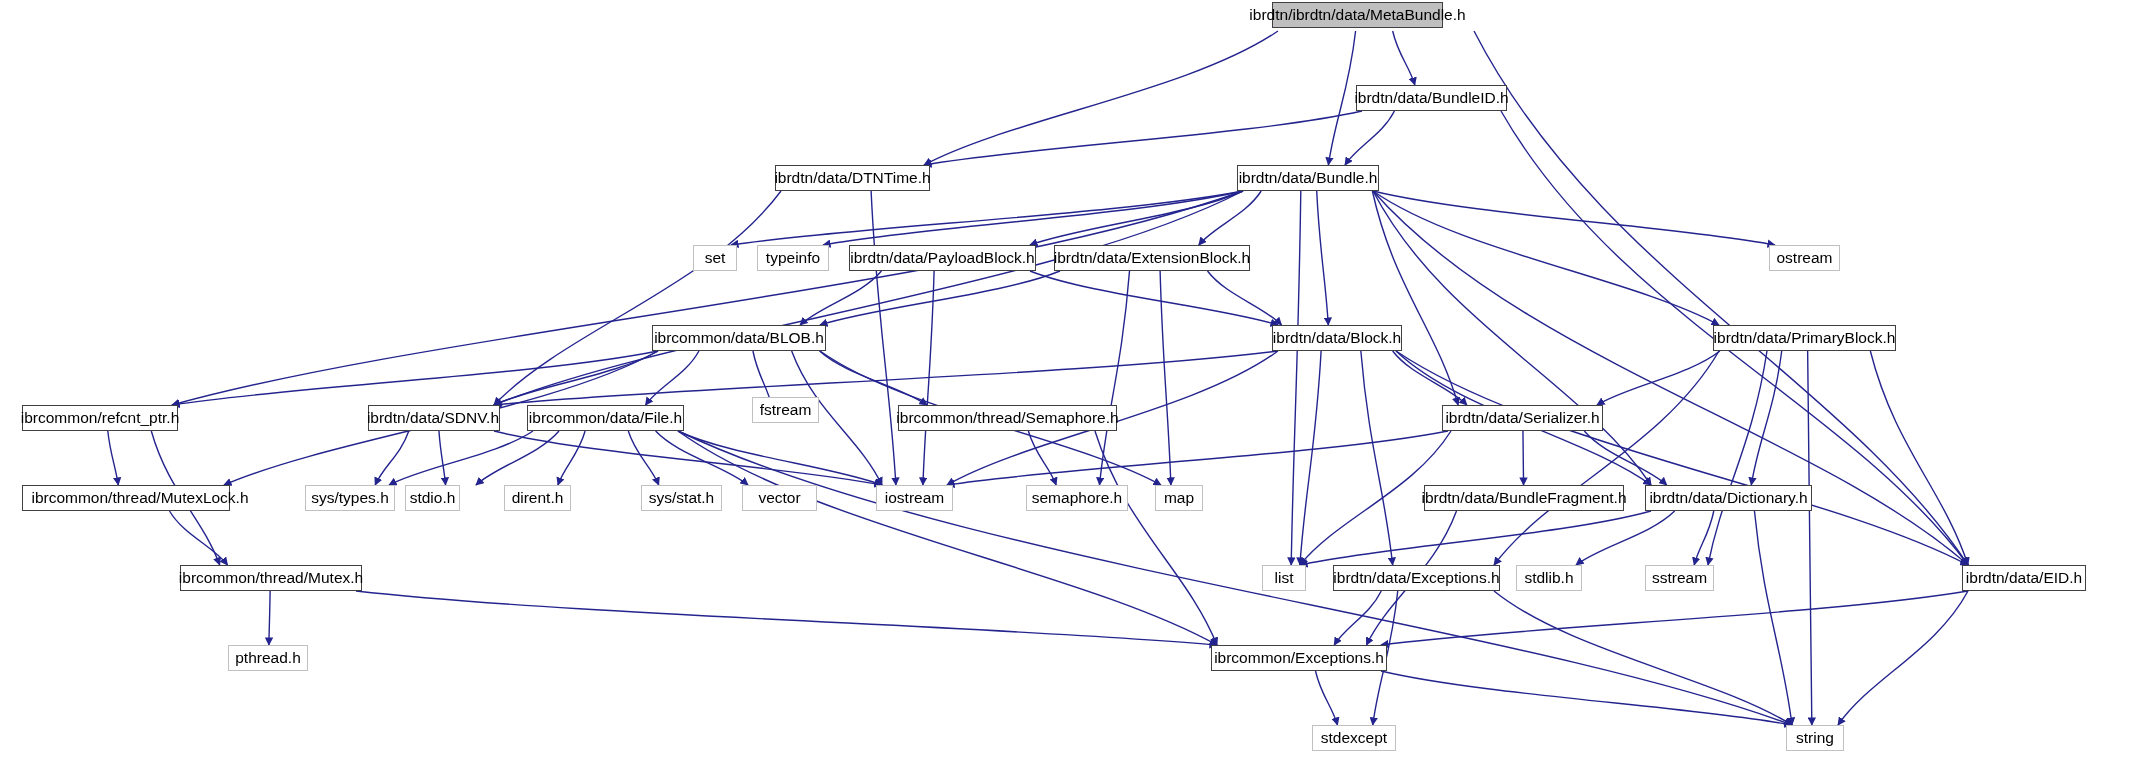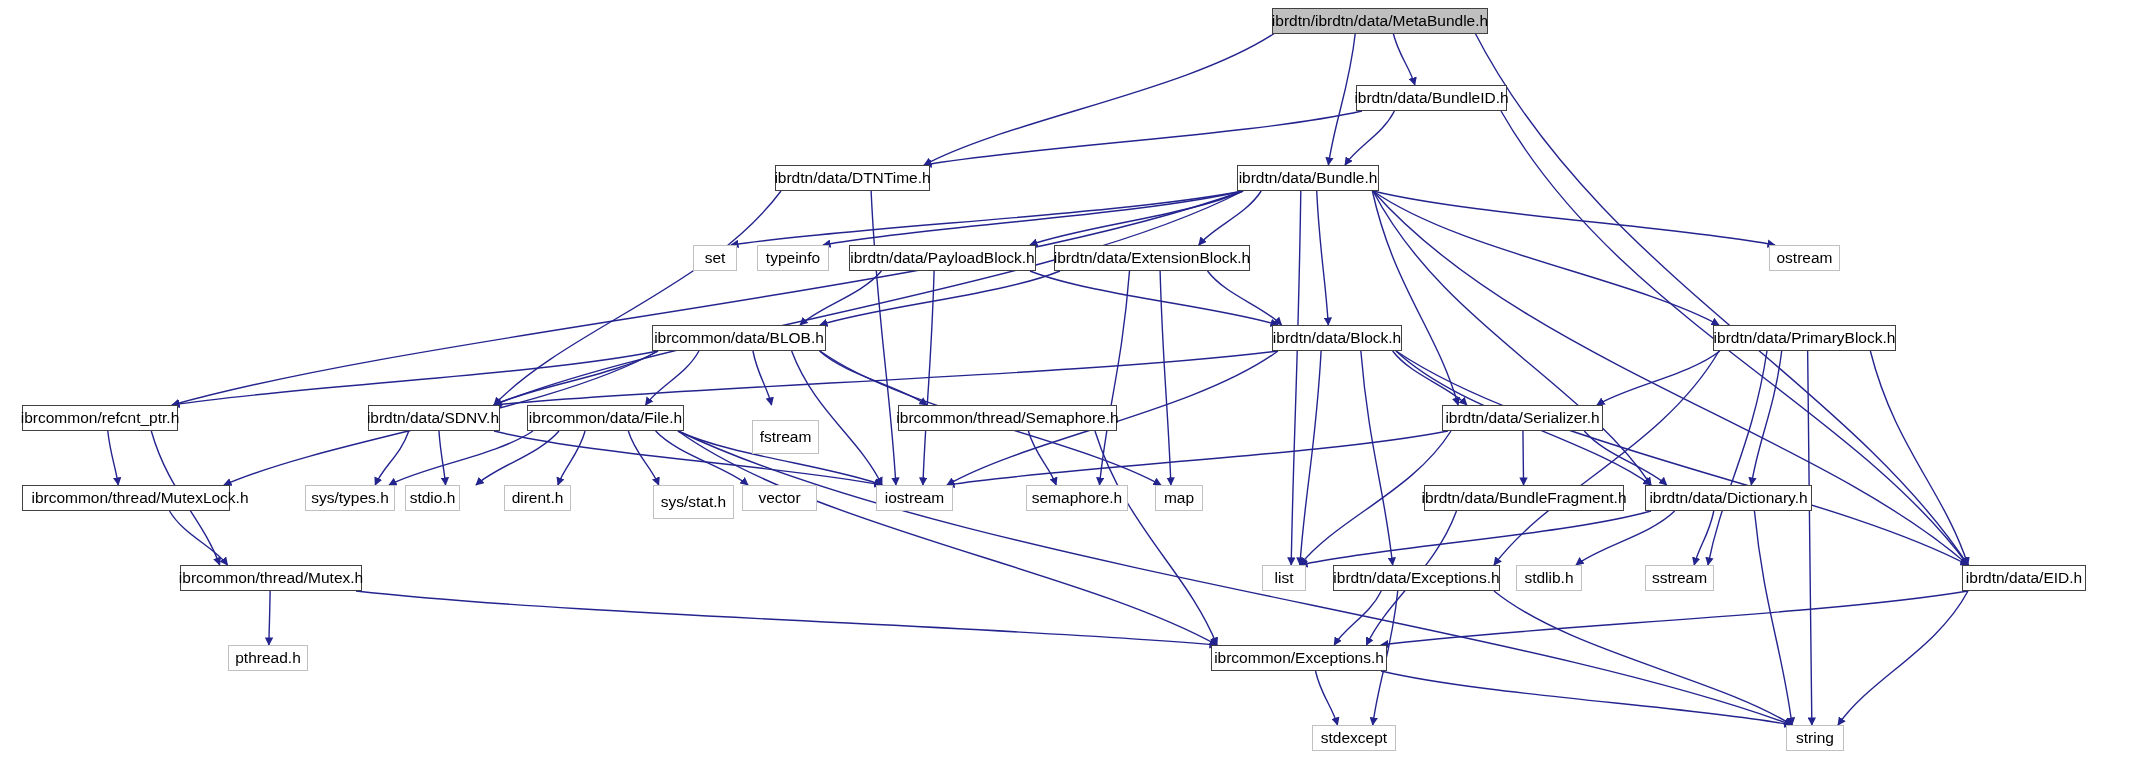--- a/index.html
+++ b/index.html
@@ -107,21 +107,21 @@
         <path d="M 1713.7999999999997 511 C 1708.8999999999996 535.3, 1699.1 546.1, 1694.1999999999998 565" marker-end="url(#ah)"></path>
         <path d="M 1754.4499999999998 511 C 1763.8374999999999 607.3, 1782.6125 650.1, 1792 725" marker-end="url(#ah)"></path>
         <path d="M 1968 591 C 1935.5 651.3, 1870.5 678.1, 1838 725" marker-end="url(#ah)"></path>
         <path d="M 1968 591 C 1821.25 615.3, 1527.75 626.1, 1381 645" marker-end="url(#ah)"></path>
         <path d="M 1315.5 671 C 1321 695.3, 1332 706.1, 1337.5 725" marker-end="url(#ah)"></path>
         <path d="M 1381 671 C 1483.75 695.3, 1689.25 706.1, 1792 725" marker-end="url(#ah)"></path>
         <path d="M 1456.5 511 C 1434 571.3, 1389 598.1, 1366.5 645" marker-end="url(#ah)"></path>
       </g>
   </svg>
   <div id="node-layer">
-      <div class="node n-root" style="left: 1272px; top: 8px; width: 216px; height: 26px; align-items: center;">
+      <div class="node n-root" style="left: 1272px; top: 2px; width: 171px; height: 26px; align-items: center;">
         <span>ibrdtn/ibrdtn/data/MetaBundle.h</span>
       </div>
       <div class="node n-proj" style="left: 1356px; top: 85px; width: 151px; height: 26px;">
         <span>ibrdtn/data/BundleID.h</span>
       </div>
       <div class="node n-proj" style="left: 775px; top: 165px; width: 155px; height: 26px;">
         <span>ibrdtn/data/DTNTime.h</span>
       </div>
       <div class="node n-proj" style="left: 1237px; top: 165px; width: 142px; height: 26px;">
         <span>ibrdtn/data/Bundle.h</span>
@@ -152,42 +152,42 @@
       </div>
       <div class="node n-proj" style="left: 22px; top: 405px; width: 156px; height: 26px;">
         <span>ibrcommon/refcnt_ptr.h</span>
       </div>
       <div class="node n-proj" style="left: 368px; top: 405px; width: 132px; height: 26px; justify-content: flex-end;">
         <span>ibrdtn/data/SDNV.h</span>
       </div>
       <div class="node n-proj" style="left: 527px; top: 405px; width: 157px; height: 26px;">
         <span>ibrcommon/data/File.h</span>
       </div>
-      <div class="node n-sys" style="left: 752px; top: 420px; width: 67px; height: 34px;">
+      <div class="node n-sys" style="left: 752px; top: 397px; width: 67px; height: 26px;">
         <span>fstream</span>
       </div>
       <div class="node n-proj" style="left: 898px; top: 405px; width: 219px; height: 26px;">
         <span>ibrcommon/thread/Semaphore.h</span>
       </div>
       <div class="node n-proj" style="left: 1442px; top: 405px; width: 161px; height: 26px;">
         <span>ibrdtn/data/Serializer.h</span>
       </div>
       <div class="node n-proj" style="left: 22px; top: 485px; width: 208px; height: 26px; padding-left: 28px;">
         <span>ibrcommon/thread/MutexLock.h</span>
       </div>
       <div class="node n-sys" style="left: 305px; top: 485px; width: 90px; height: 26px;">
         <span>sys/types.h</span>
       </div>
       <div class="node n-sys" style="left: 405px; top: 485px; width: 55px; height: 26px;">
         <span>stdio.h</span>
       </div>
       <div class="node n-sys" style="left: 504px; top: 485px; width: 67px; height: 26px;">
         <span>dirent.h</span>
       </div>
-      <div class="node n-sys" style="left: 641px; top: 485px; width: 81px; height: 34px; margin-left: 12px;">
+      <div class="node n-sys" style="left: 641px; top: 485px; width: 81px; height: 26px;">
         <span>sys/stat.h</span>
       </div>
       <div class="node n-sys" style="left: 742px; top: 485px; width: 75px; height: 26px;">
         <span>vector</span>
       </div>
       <div class="node n-sys" style="left: 876px; top: 485px; width: 77px; height: 26px;">
         <span>iostream</span>
       </div>
       <div class="node n-sys" style="left: 1026px; top: 485px; width: 102px; height: 26px;">
         <span>semaphore.h</span>

